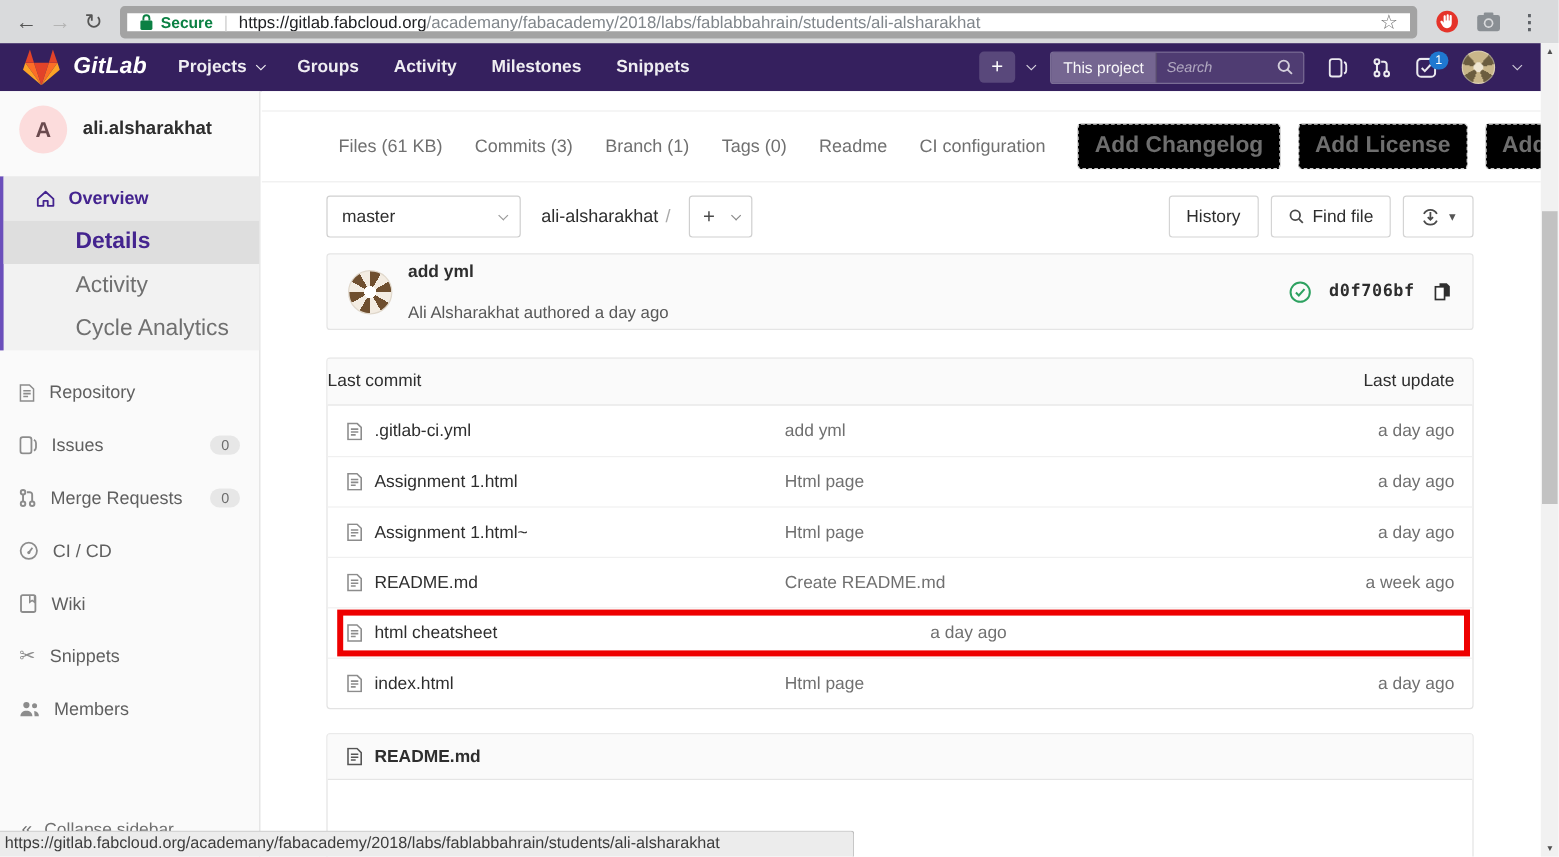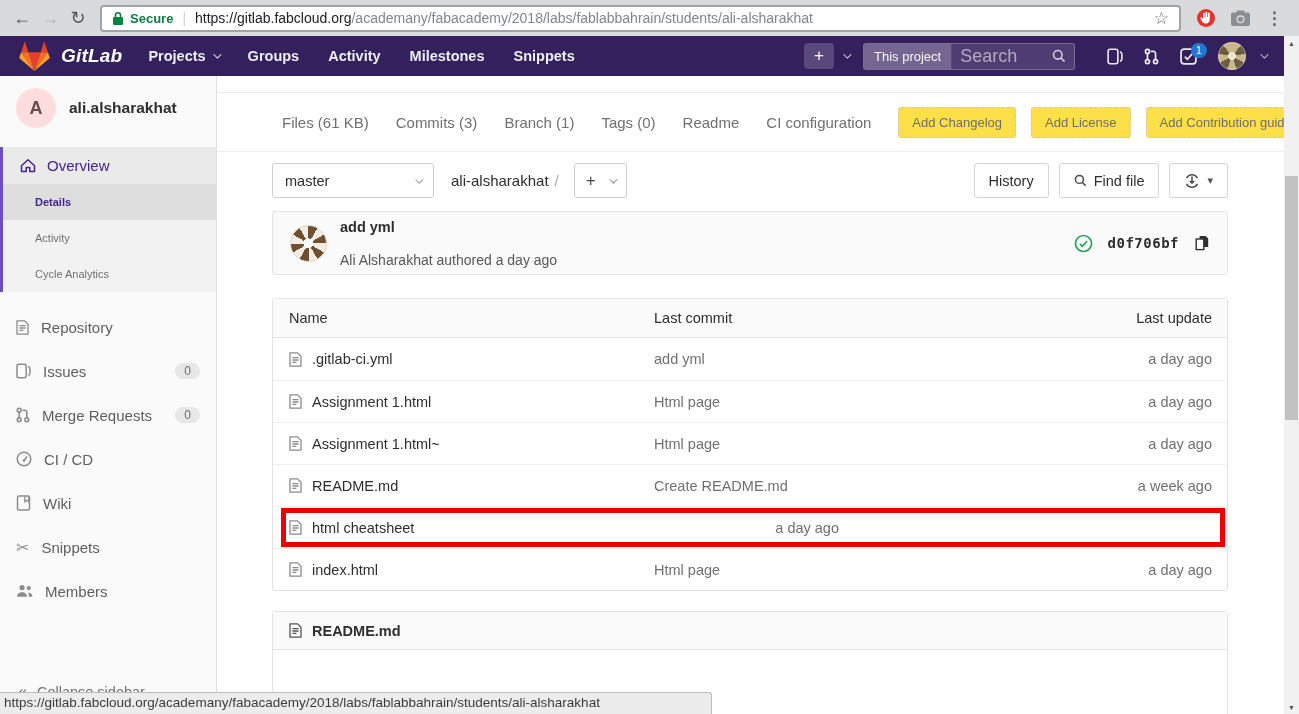--- a/index.html
+++ b/index.html
@@ -8,21 +8,21 @@
     font-family: "Liberation Sans", sans-serif;
     position: relative; overflow: hidden; background: #fff; color:#2e2e2e;
   }
 
   
   .chrome { position:absolute; top:0; left:0; width:1299px; height:36px;
     background:#d9dadc; display:flex; align-items:center; padding:0 8px; }
   .nav-btn { width:28px; height:28px; display:flex; align-items:center; justify-content:center;
     font-size:18px; color:#555; cursor:pointer; }
   .nav-btn.disabled { color:#b4b4b4; }
-  .omnibox { flex:1; height:27px; margin:0 8px; background:#fff; border:2px solid #a3a3a3;
+  .omnibox { flex:1; height:27px; margin:0 8px; background:#fff; border:6px solid #a3a3a3;
     border-radius:4px; display:flex; align-items:center; padding:0 10px; }
   .secure { color:#0b8043; font-weight:bold; font-size:13px; margin-left:6px; }
   .omni-sep { color:#d0d0d0; margin:0 9px; font-size:14px; }
   .url { font-size:14px; white-space:nowrap; overflow:hidden; flex:1; }
   .url .domain { color:#202124; }
   .url .path { color:#80868b; }
   .star { font-size:17px; color:#6e6e6e; margin-left:8px; }
   .ext { margin:0 7px; display:flex; align-items:center; }
   .menu-dots { font-size:17px; color:#5f6368; margin:0 8px; font-weight:bold; }
 
@@ -33,67 +33,67 @@
   .brand-name { color:#fff; font-size:19px; font-weight:bold; margin-left:10px; letter-spacing:.2px; }
   .gl-link { color:rgba(255,255,255,.92); font-size:14.5px; font-weight:bold; margin-right:29px;
     display:flex; align-items:center; white-space:nowrap; cursor:pointer; }
   .chev { width:6px; height:6px; border-right:1.6px solid currentColor; border-bottom:1.6px solid currentColor;
     transform:rotate(45deg) translateY(-2px); display:inline-block; margin-left:7px; }
   .gl-right { margin-left:auto; display:flex; align-items:center; }
   .plus-box { width:30px; height:26px; background:rgba(255,255,255,.18); border-radius:4px;
     color:#fff; font-size:17px; display:flex; align-items:center; justify-content:center; }
   .plus-wrap { display:flex; align-items:center; color:rgba(255,255,255,.8); margin-right:14px; cursor:pointer; }
   .searchbar { width:212px; height:27px; background:rgba(255,255,255,.13); border:1px solid rgba(255,255,255,.25);
-    border-radius:3px; display:flex; align-items:center; overflow:hidden; margin-right:32px; }
+    border-radius:3px; display:flex; align-items:center; overflow:hidden; margin-right:20px; }
   .scope-chip { background:rgba(255,255,255,.22); color:rgba(255,255,255,.95); font-size:13px;
     height:100%; display:flex; align-items:center; padding:0 10px; border-right:1px solid rgba(0,0,0,.25); white-space:nowrap; }
   .searchbar input { flex:1; background:transparent; border:none; outline:none; color:rgba(255,255,255,.85);
-    font-size:18px; padding:0 8px; width:60px; font-family:"Liberation Sans",sans-serif; }
+    font-size:12px; padding:0 8px; width:60px; font-family:"Liberation Sans",sans-serif;font-style:italic; }
   .searchbar input::placeholder { color:rgba(255,255,255,.55); }
   .gl-ico { margin-right:21px; position:relative; display:flex; cursor:pointer; }
   .todo-badge { position:absolute; top:-5px; right:-10px; background:#1f78d1; color:#fff; font-size:10.5px;
     min-width:16px; height:15px; border-radius:8px; display:flex; align-items:center; justify-content:center; padding:0 4px; }
   .gl-avatar { width:28px; height:28px; border-radius:50%; border:1px solid rgba(255,255,255,.35);
     background:
       radial-gradient(circle at 50% 50%, #efe6d2 0 4px, transparent 4px),
       repeating-conic-gradient(#c9b68a 0 40deg, #6b5d3f 40deg 80deg);
     margin-right:7px; }
   .gl-avatar-chev { color:rgba(255,255,255,.75); }
 
   
   .sidebar { position:absolute; top:76px; left:0; width:217px; bottom:0;
     background:#fafafa; border-right:1px solid #e1e1e1; }
   .proj-row { display:flex; align-items:center; padding:12px 16px 14px 16px; }
   .proj-avatar { width:40px; height:40px; border-radius:50%; background:#fcdcdc; color:#6a4a4e;
     font-weight:bold; font-size:18px; display:flex; align-items:center; justify-content:center; }
   .proj-name { font-weight:bold; font-size:15.5px; color:#2e2e2e; margin-left:13px; }
   .ov-block { border-left:3px solid #6b4fbb; background:#f2f2f2; margin-top:5px; }
-  .ov-head { height:37px; display:flex; align-items:center; gap:11px; padding-left:17px;
-    background:#eaeaea; color:#44248f; font-weight:normal; font-size:15px; cursor:pointer; }
-  .ov-sub { height:36px; display:flex; align-items:center; padding-left:32px; font-size:11px;
+  .ov-head { height:37px; display:flex; align-items:center; gap:11px; padding-left:27px;
+    background:#eaeaea; color:#44248f; font-weight:bold; font-size:15px; cursor:pointer; }
+  .ov-sub { height:36px; display:flex; align-items:center; padding-left:60px; font-size:19px;
     color:#707070; cursor:pointer; }
   .ov-sub.active { background:#dedede; color:#44248f; font-weight:bold; }
   .side-list { margin-top:13px; }
   .side-item { height:44px; display:flex; align-items:center; padding:0 16px; gap:12px;
     color:#5f5f5f; font-size:15px; cursor:pointer; }
   .side-item .lbl { flex:1; }
   .pill { background:#e7e7e7; color:#6e6e6e; border-radius:9px; font-size:12px; padding:1px 9px; }
   .collapse-row { position:absolute; bottom:4px; left:0; right:0; height:36px; display:flex;
     align-items:center; gap:10px; padding-left:18px; color:#707070; font-size:14.5px; cursor:pointer; }
   .collapse-ico { font-size:16px; }
 
   
   .content { position:absolute; top:76px; left:218px; right:15px; bottom:0; background:#fff; overflow:hidden; }
   .crumb-remnant { height:17px; border-bottom:1px solid #eee; }
   .tabs-row { height:59px; border-bottom:1px solid #eee; display:flex; align-items:center;
     padding:0 56px 0 64px; }
   .ptab { color:#707070; font-size:15px; margin-right:27px; white-space:nowrap; cursor:pointer; }
   .dash-group { margin-left:auto; display:flex; gap:15px; }
-  .dash-btn { border:1px dashed #c9c9c9; border-radius:3px; color:#6e6e6e; font-size:13px;
-    padding:7px 13px; white-space:nowrap; cursor:pointer; background:#fde047; }
+  .dash-btn { border:1px dashed #c9c9c9; border-radius:3px; color:#6e6e6e; font-size:19px;
+    padding:7px 13px; white-space:nowrap; cursor:pointer; background:#000000;font-weight:bold; }
 
   .tree-controls { margin:11px 56px 0 54px; display:flex; align-items:center; }
   .branch-dd { width:162px; height:35px; border:1px solid #cfcfcf; border-radius:3px; display:flex;
     align-items:center; padding:0 12px; font-size:14.5px; color:#2e2e2e; cursor:pointer; background:#fff; }
   .branch-dd .chev { color:#9a9a9a; margin-left:auto; }
   .crumb { margin-left:17px; font-size:15px; }
   .crumb .sep { color:#a9a9a9; margin-left:6px; }
   .newfile-btn { margin-left:15px; width:53px; height:35px; border:1px solid #cfcfcf; border-radius:3px;
     display:flex; align-items:center; justify-content:center; gap:6px; color:#4a4a4a; font-size:17px;
     background:#fff; cursor:pointer; }
@@ -423,21 +423,20 @@
         <svg width="16" height="16" viewBox="0 0 16 16">
             <path d="M5.6 1h6l2.6 2.6V12H5.6z" fill="#303030"></path>
             <rect x="2.2" y="4" width="7.6" height="10.6" fill="#fff" stroke="#303030" stroke-width="1.4"></rect>
           </svg>
       </span>
     </span>
   </div>
 
   <div class="file-table">
     <div class="ft-head">
-      <span class="c-name">Name</span>
       <span class="c-commit" style="color:#2e2e2e">Last commit</span>
       <span class="c-update" style="color:#2e2e2e">Last update</span>
     </div>
 
     <div class="ft-row">
       <span class="c-name">
           <span>
             <svg width="13" height="15" viewBox="0 0 13 15">
               <g fill="none" stroke="#8c8c8c" stroke-width="1.3">
                 <path d="M1 .8h7.5L12 4.2v10H1z"></path>

